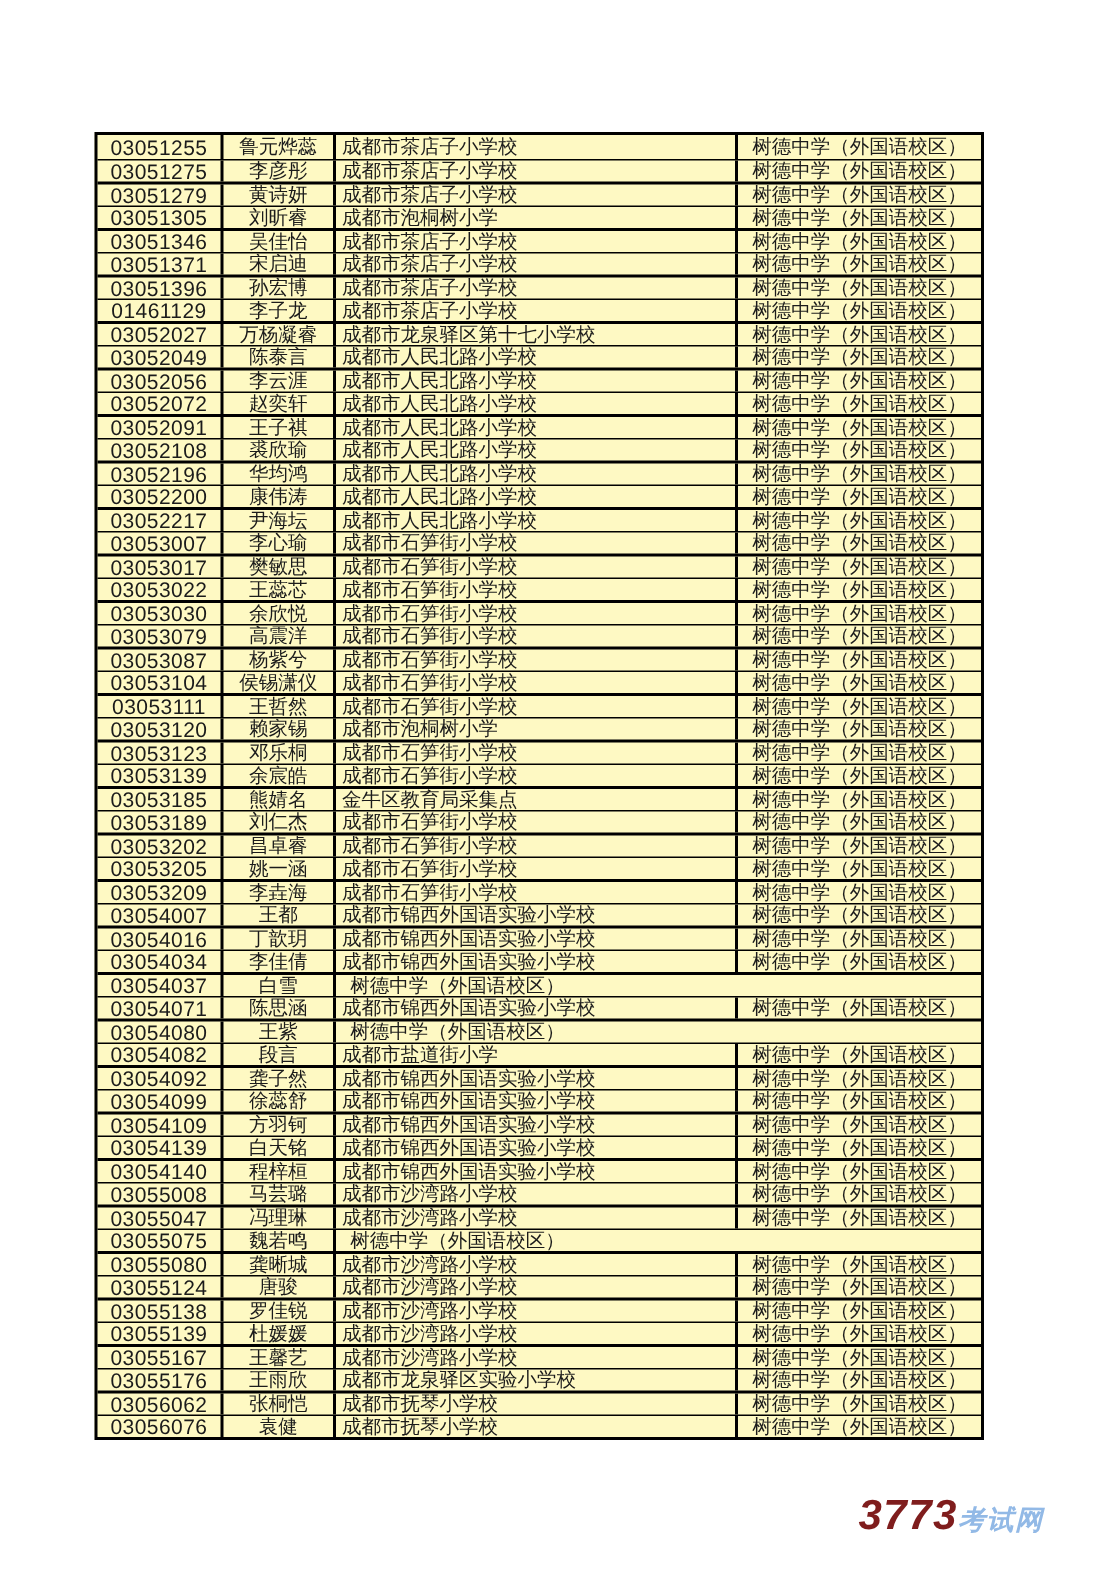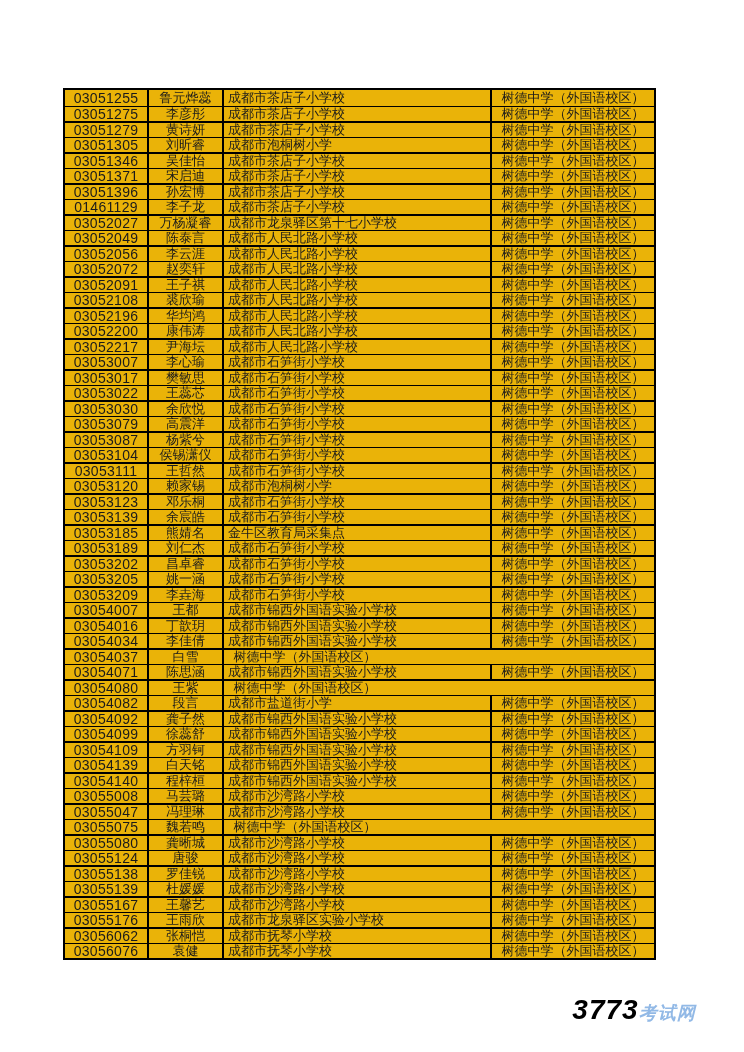--- a/index.html
+++ b/index.html
@@ -6,21 +6,21 @@
   body{
     width:744px;height:1052px;
     background:#ffffff;
     font-family:"Liberation Sans",sans-serif;
     position:relative;
     overflow:hidden;
   }
   .page{position:absolute;inset:0;}
   .table{
     position:absolute;left:63px;top:88px;width:593px;
-    border:2px solid #000;box-sizing:border-box;background:#eab308;
+    border:2px solid #000;box-sizing:border-box;background:#fef9c3;
   }
   .row{
     display:flex;height:15.5px;box-sizing:border-box;
     border-top:1px solid #000;
   }
   .row:first-child{border-top:none;}
   .row:nth-child(odd):not(:first-child){border-top:2px solid #000;}
   .cell{
     box-sizing:border-box;overflow:hidden;white-space:nowrap;
     display:flex;align-items:center;
@@ -30,21 +30,21 @@
   .c2{width:75px;border-left:2px solid #000;justify-content:center;}
   .c3{width:268px;border-left:2px solid #000;padding-left:4px;}
   .c4{width:164px;border-left:2px solid #000;justify-content:center;}
   .watermark{
     position:absolute;left:550px;top:994px;width:168px;text-align:center;
   }
   .wm-line1{
     font-style:italic;font-weight:bold;font-size:28px;line-height:31px;
     white-space:nowrap;letter-spacing:1px;
   }
-  .wm-num{color:#000000;}
+  .wm-num{color:#7f1d1d;}
   .wm-cjk{color:#92b9e6;font-size:18px;}
   .wm-line2{
     font-weight:bold;font-size:15px;line-height:17px;
     color:#701a75;letter-spacing:1.5px;margin-top:32px;
   }
 </style>
 </head>
 <body>
 
 <div class="page">

